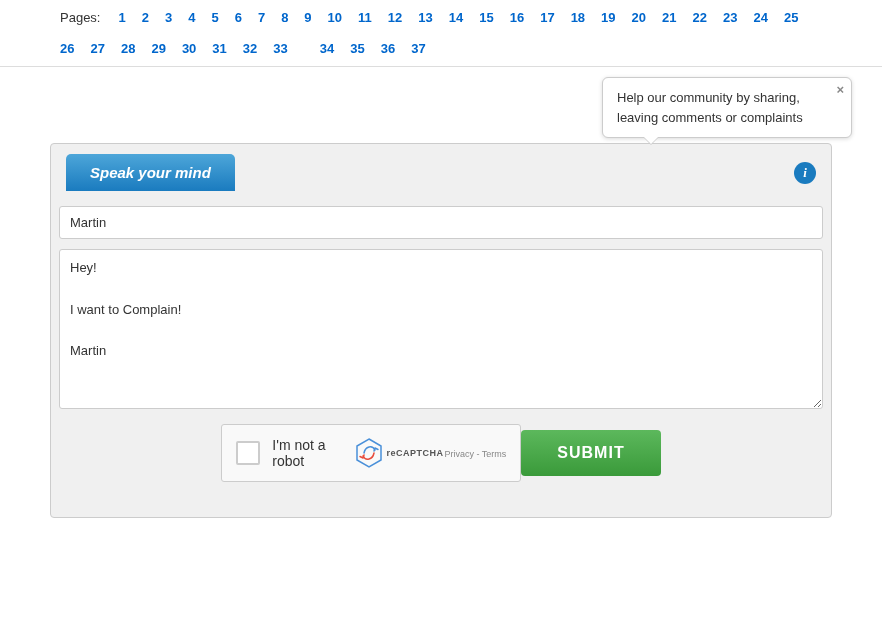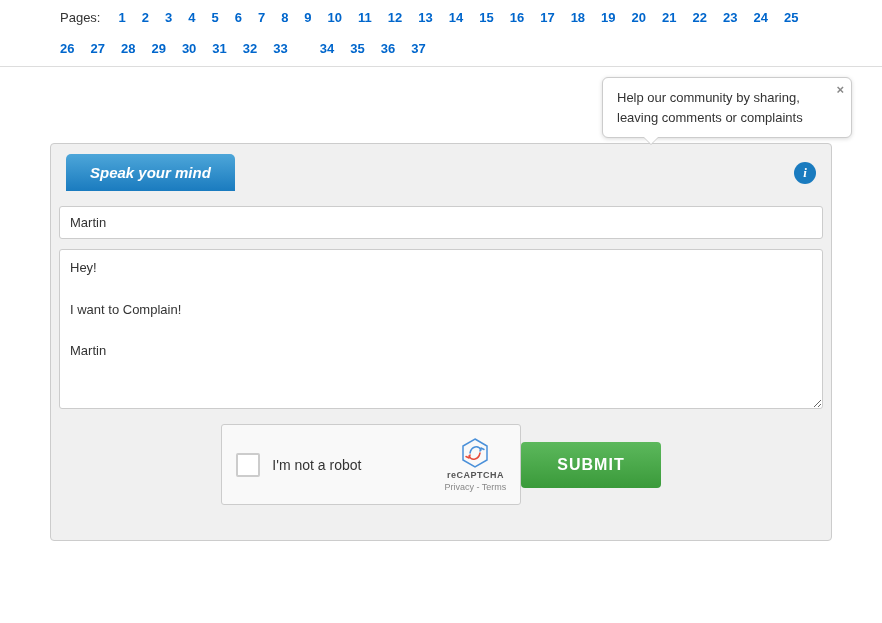--- a/index.html
+++ b/index.html
@@ -218,21 +218,21 @@
     }
 
     .captcha-label {
       font-size: 14px;
       color: #333;
       flex: 1;
     }
 
     .captcha-logo-area {
       display: flex;
-      flex-direction: column;
+      flex-direction: row;
       align-items: center;
       gap: 1px;
     }
 
     .captcha-icon {
       width: 32px;
       height: 32px;
     }
 
     .captcha-brand {

